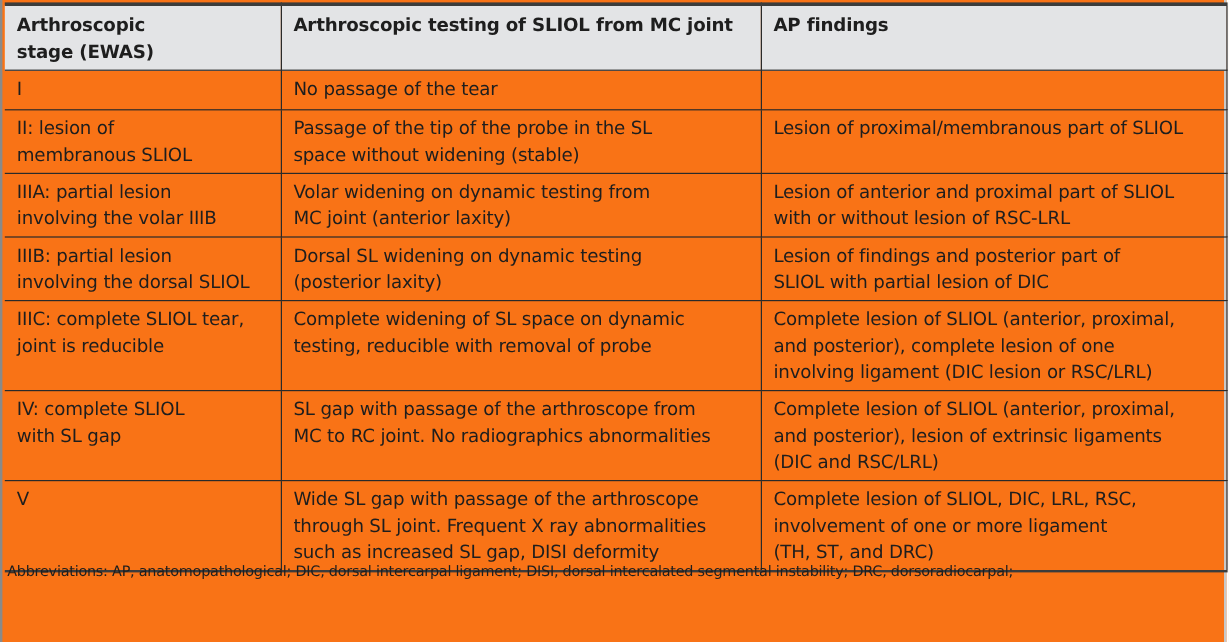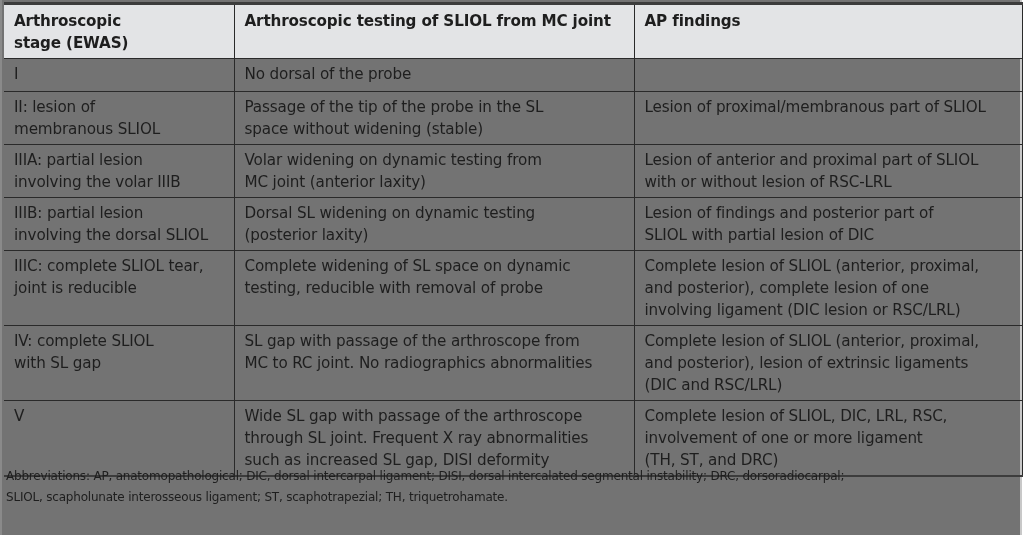--- a/index.html
+++ b/index.html
@@ -17,21 +17,21 @@
   }
   .page {
     position: absolute;
     left: 0;
     top: 0;
     width: 1022px;
     height: 535px;
     border-left: 2px solid #8a8a8a;
     border-right: 2px solid #c8c8c8;
     box-sizing: border-box;
-    background: #737373;
+    background: #f97316;
   }
   table.stages {
     position: absolute;
     left: 2px;
     top: 2px;
     width: 1018px;
     border-collapse: collapse;
     table-layout: fixed;
     border-top: 3px solid #3c3c3c;
     border-bottom: 2px solid #3c3c3c;
@@ -106,21 +106,21 @@
         </th>
       </tr>
     </thead>
     <tbody>
 
       <tr class="r-1">
         <td>
           <span class="cell-line">I</span>
         </td>
         <td>
-          <span class="cell-line">No dorsal of the probe</span>
+          <span class="cell-line">No passage of the tear</span>
         </td>
         <td></td>
       </tr>
 
       <tr class="r-2">
         <td>
           <span class="cell-line">II: lesion of</span>
           <span class="cell-line">membranous SLIOL</span>
         </td>
         <td>
@@ -207,15 +207,14 @@
           <span class="cell-line">Complete lesion of SLIOL, DIC, LRL, RSC,</span>
           <span class="cell-line">involvement of one or more ligament</span>
           <span class="cell-line">(TH, ST, and DRC)</span>
         </td>
       </tr>
     </tbody>
   </table>
 
   <div class="footnote">
     <span class="line">Abbreviations: AP, anatomopathological; DIC, dorsal intercarpal ligament; DISI, dorsal intercalated segmental instability; DRC, dorsoradiocarpal;</span>
-    <span class="line">SLIOL, scapholunate interosseous ligament; ST, scaphotrapezial; TH, triquetrohamate.</span>
   </div>
 </div>
 
 </body></html>

